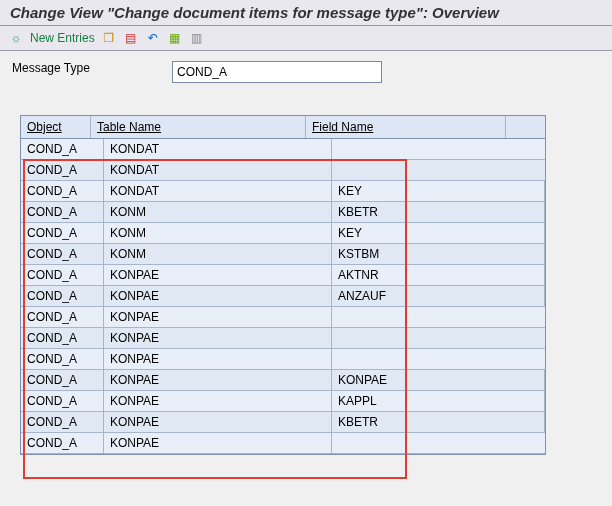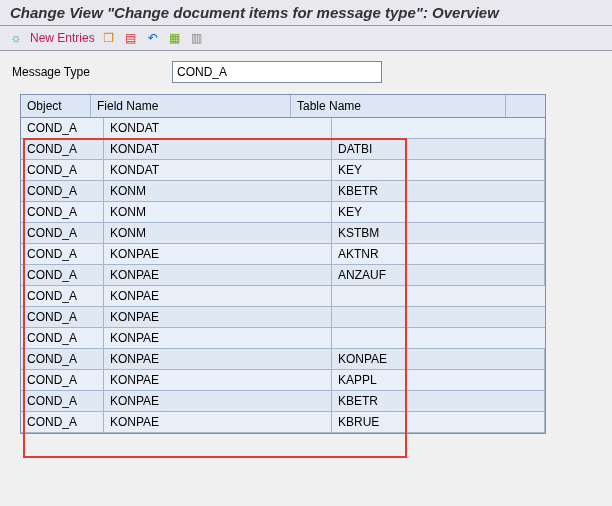--- a/index.html
+++ b/index.html
@@ -24,30 +24,29 @@
     background: #e8e8ee;
   }
   .toolbar {
     display: flex;
     align-items: center;
     gap: 6px;
     padding: 4px 8px;
     border-bottom: 1px solid #99a;
     background: #e8e8ee;
   }
-  .tb-text { color: #be185d; }
+  .tb-text { color: #15803d; }
   .tb-icon {
     width: 16px; height: 16px; display:inline-flex; align-items:center; justify-content:center;
     font-size: 12px;
   }
   .form-row {
     display: flex;
-    align-items: center;
     gap: 10px;
-    padding: 10px 12px 11px 12px;
+    padding: 10px 12px 32px 12px;
   }
   .form-label { width: 150px; }
   .form-input {
     width: 200px;
     height: 18px;
     border: 1px solid #7a8aa0;
     padding: 1px 4px;
     font-size: 12px;
     background: #fff;
   }
@@ -66,20 +65,21 @@
   .grid-header {
     display: flex;
     background: #dde6f4;
     border-bottom: 1px solid #7f90b0;
   }
   .grid-header .cell {
     border-right: 1px solid #a7b5cc;
     padding: 4px 6px;
     font-size: 12px;
     box-sizing: border-box;
+    text-decoration: underline;
   }
   .grid-body {
     max-height: 321px;
     overflow: hidden;
   }
   .row {
     display: flex;
     border-bottom: 1px solid #a7b5cc;
   }
   .row:nth-child(odd) { background: #e9eff8; }
@@ -132,32 +132,31 @@
 
 <div class="form-row">
   <span class="form-label">Message Type</span>
   <input class="form-input" value="COND_A" style="">
 </div>
 
 <div class="table-outer">
   <div class="table-wrap">
     <div class="grid-header">
       <div class="cell col-obj">Object</div>
+      <div class="cell col-table">Table Name</div>
       <div class="cell col-field">Field Name</div>
-      <div class="cell col-table">Table Name</div>
     </div>
     <div class="grid-body" id="grid-body">
         <div class="row">
           <div class="cell col-obj">COND_A</div>
           <div class="cell col-table">KONDAT</div>
         </div>
         <div class="row">
           <div class="cell col-obj">COND_A</div>
           <div class="cell col-table">KONDAT</div>
-          <div class="cell col-field">DATBI</div>
         </div>
         <div class="row">
           <div class="cell col-obj">COND_A</div>
           <div class="cell col-table">KONDAT</div>
           <div class="cell col-field">KEY</div>
         </div>
         <div class="row">
           <div class="cell col-obj">COND_A</div>
           <div class="cell col-table">KONM</div>
           <div class="cell col-field">KBETR</div>
@@ -205,19 +204,18 @@
           <div class="cell col-field">KAPPL</div>
         </div>
         <div class="row">
           <div class="cell col-obj">COND_A</div>
           <div class="cell col-table">KONPAE</div>
           <div class="cell col-field">KBETR</div>
         </div>
         <div class="row">
           <div class="cell col-obj">COND_A</div>
           <div class="cell col-table">KONPAE</div>
-          <div class="cell col-field">KBRUE</div>
         </div>
       </div>
     <div class="highlight-box"></div>
   </div>
 
 </div>
 
 </body></html>

